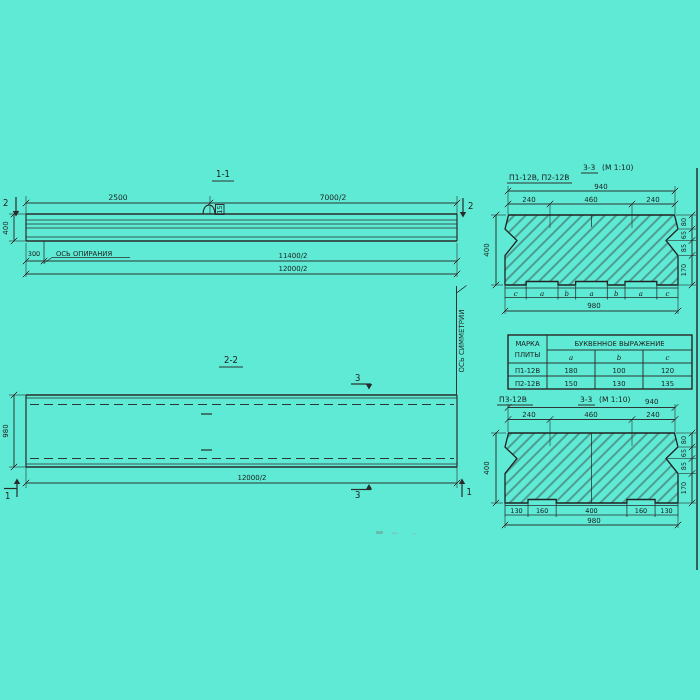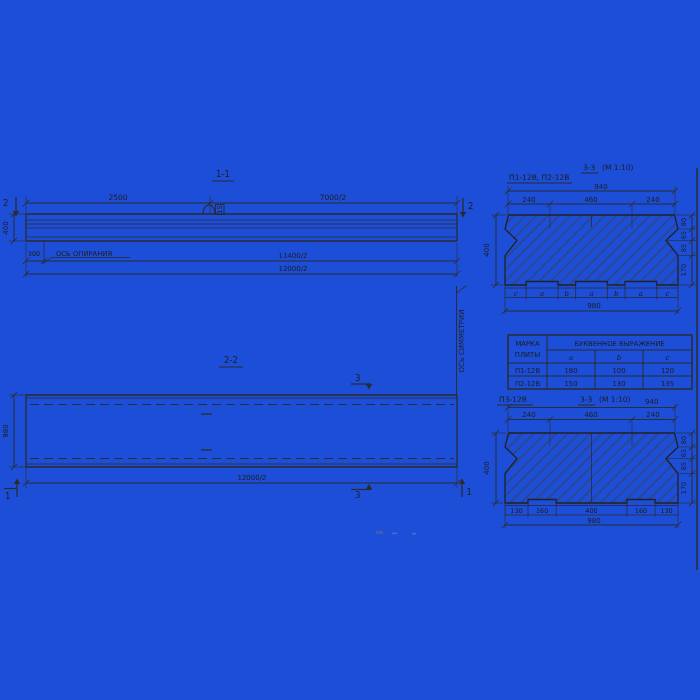--- a/index.html
+++ b/index.html
@@ -1,16 +1,16 @@
 <!DOCTYPE html>
 <html><head>
 <meta charset="utf-8">
 <style>
   html,body{margin:0;padding:0;background:#fff;}
-  .page{width:700px;height:700px;background:#1d4ed8;position:relative;overflow:hidden;}
+  .page{width:700px;height:700px;background:#5eead4;position:relative;overflow:hidden;}
   svg{display:block;}
   svg text{fill:#1d1d1d;font-family:"DejaVu Sans",sans-serif;}
   .ln{stroke:#2b2b2b;fill:none;}
   .w06{stroke-width:.6;} .w07{stroke-width:.75;} .w09{stroke-width:.95;}
   .w12{stroke-width:1.2;} .w14{stroke-width:1.45;}
   .dash{stroke-dasharray:9 5;}
   .t65{font-size:6.5px;} .t68{font-size:6.8px;} .t7{font-size:7px;}
   .t75{font-size:7.5px;} .t85{font-size:8.5px;}
   .mid{text-anchor:middle;} .it{font-style:italic;font-family:"DejaVu Serif",serif;}
   .fill{fill:#2b2b2b;stroke:none;}

